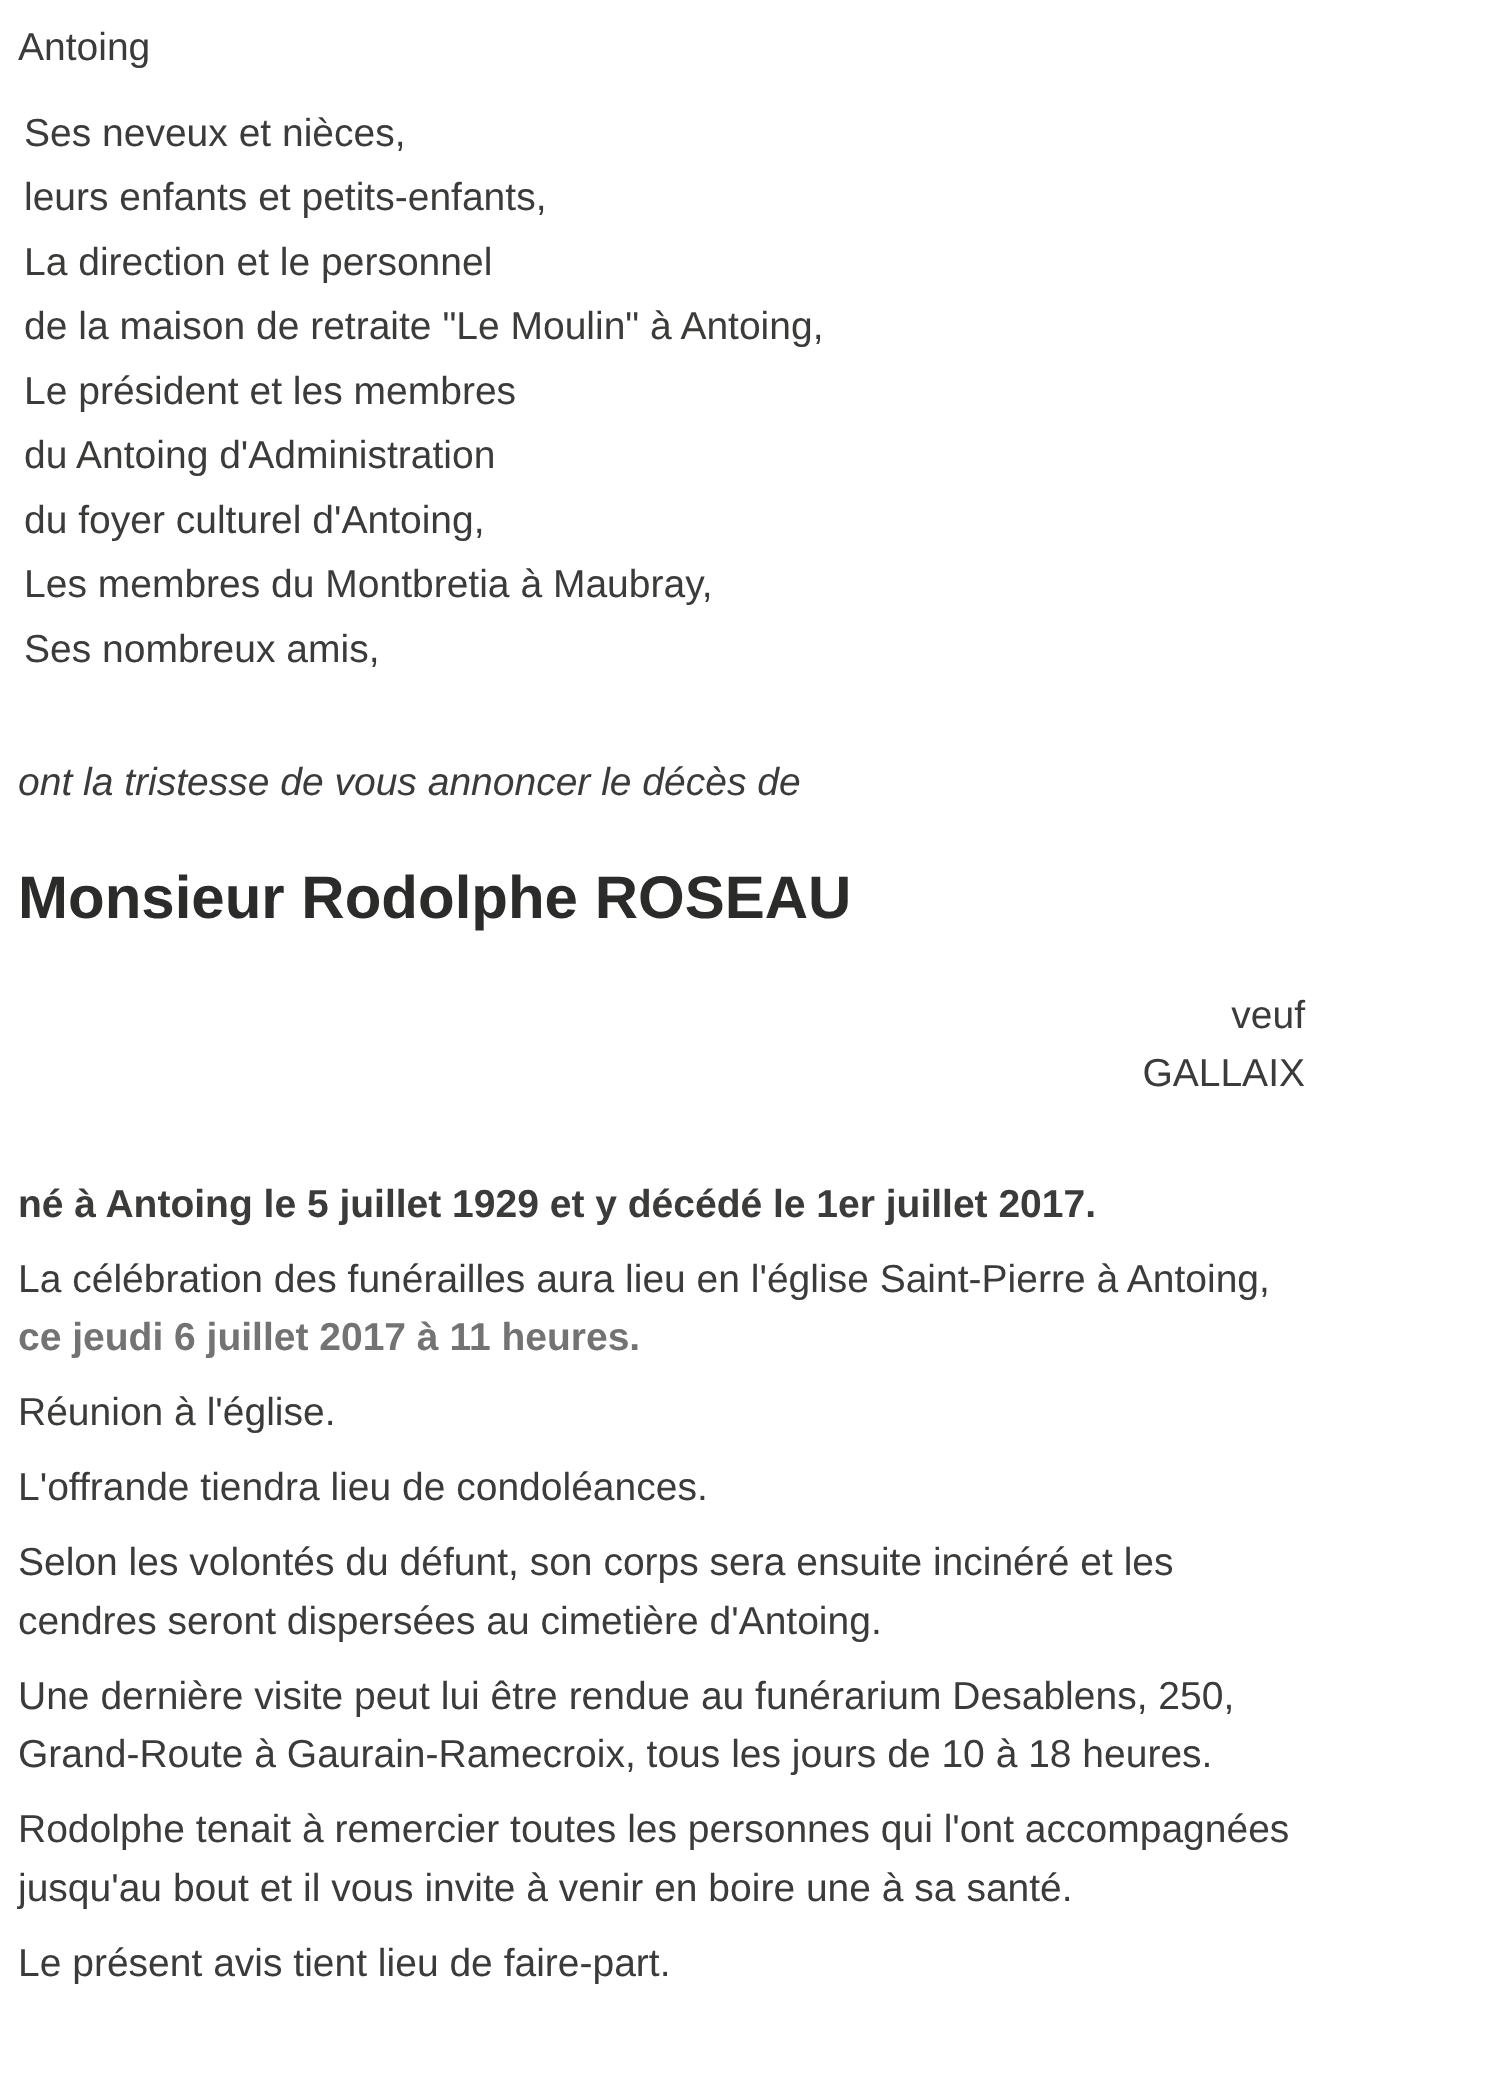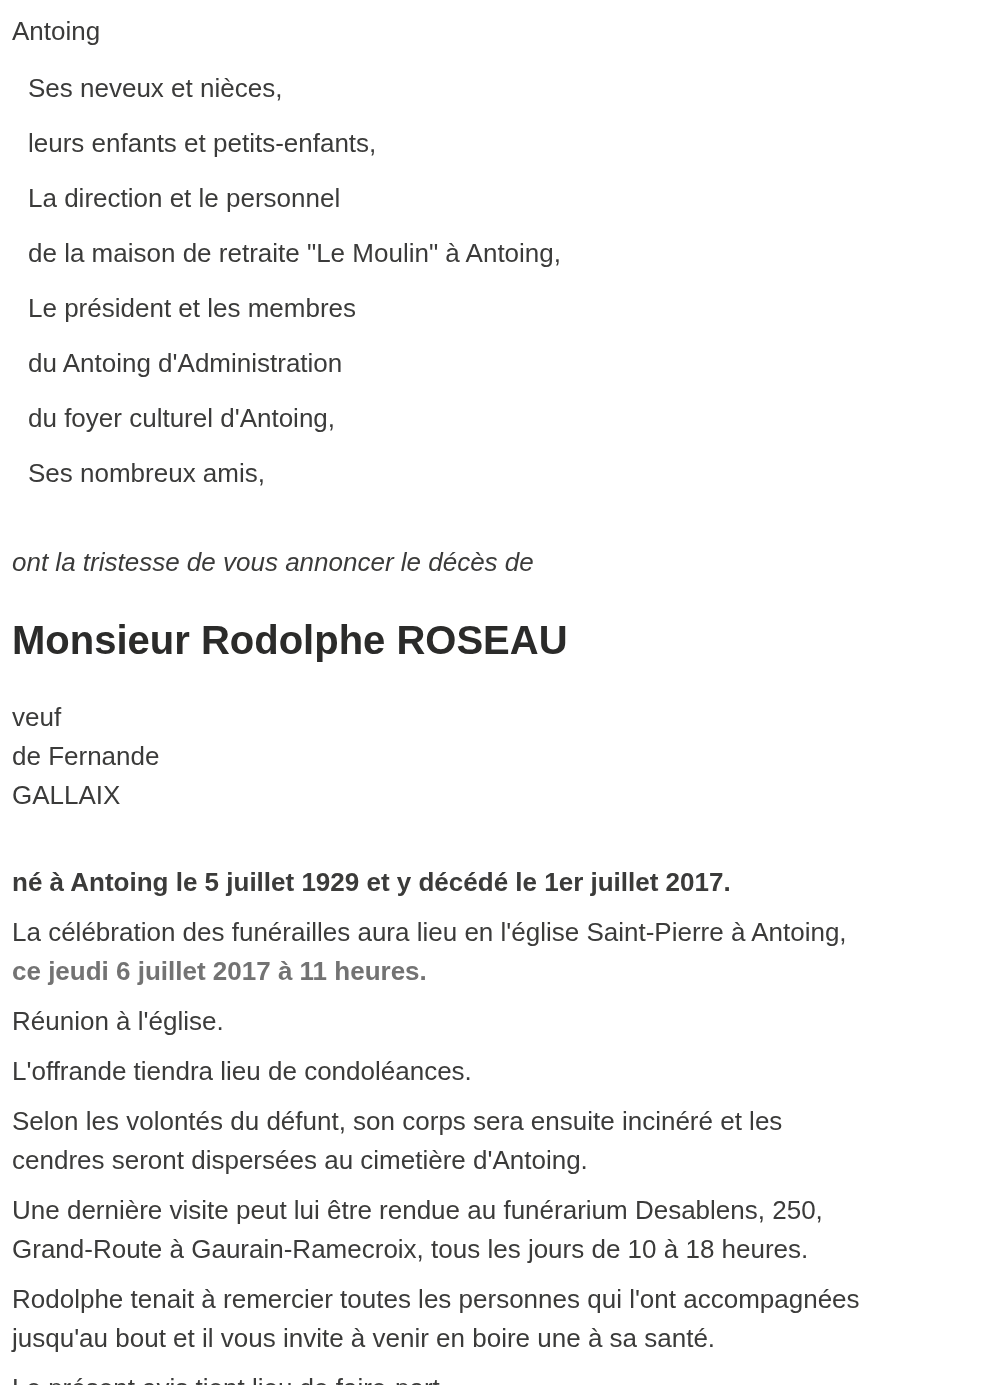--- a/index.html
+++ b/index.html
@@ -13,30 +13,30 @@
     box-sizing: border-box;
     padding: 12px 22px 24px 12px;
     background: #ffffff;
     font-family: "Liberation Sans", "DejaVu Sans", sans-serif;
     color: #3b3b3a;
     font-size: 26px;
     line-height: 39px;
   }
   .line { margin: 0; }
   .city { margin: 0 0 18px 0; }
-  .family p { margin: 16px; }
+  .family p { margin: 4px; }
   .announcement { margin: 50px 0 0 0; font-style: italic; }
   .deceased-name {
     margin: 34px 0 12px 0;
     font-size: 40px;
     line-height: 48px;
     font-weight: 700;
     color: #2b2b2a;
   }
-  .marital { margin: 34px 0 0 0; }
+  .marital { margin: 34px 0 0 0; text-align: right; }
   .marital p { margin: 0; }
   .birth-death { margin: 48px 0 0 0; font-weight: bold; }
   .para { margin: 11px 0 0 0; }
   .bold-block {
     display: block;
     font-weight: 700;
     color: #737373;
   }
 </style>
 </head>
@@ -47,30 +47,30 @@
   <p class="line city">Antoing</p>
 
   <div class="family">
     <p>Ses neveux et nièces,</p>
     <p>leurs enfants et petits-enfants,</p>
     <p>La direction et le personnel</p>
     <p>de la maison de retraite "Le Moulin" à Antoing,</p>
     <p>Le président et les membres</p>
     <p>du Antoing d'Administration</p>
     <p>du foyer culturel d'Antoing,</p>
+    <p>Les membres du Montbretia à Maubray,</p>
     <p>Ses nombreux amis,</p>
   </div>
 
   <p class="line announcement">ont la tristesse de vous annoncer le décès de</p>
 
   <h1 class="deceased-name">Monsieur Rodolphe ROSEAU</h1>
 
   <div class="marital">
     <p>veuf</p>
-    <p>de Fernande</p>
     <p>GALLAIX</p>
   </div>
 
   <p class="line birth-death">né à Antoing le 5 juillet 1929 et y décédé le 1er juillet 2017.</p>
 
   <p class="para"><span>La célébration des funérailles aura lieu en l'église Saint-Pierre à Antoing,</span><span class="bold-block">ce jeudi 6 juillet 2017 à 11 heures.</span></p>
 
   <p class="para">Réunion à l'église.</p>
 
   <p class="para">L'offrande tiendra lieu de condoléances.</p>

